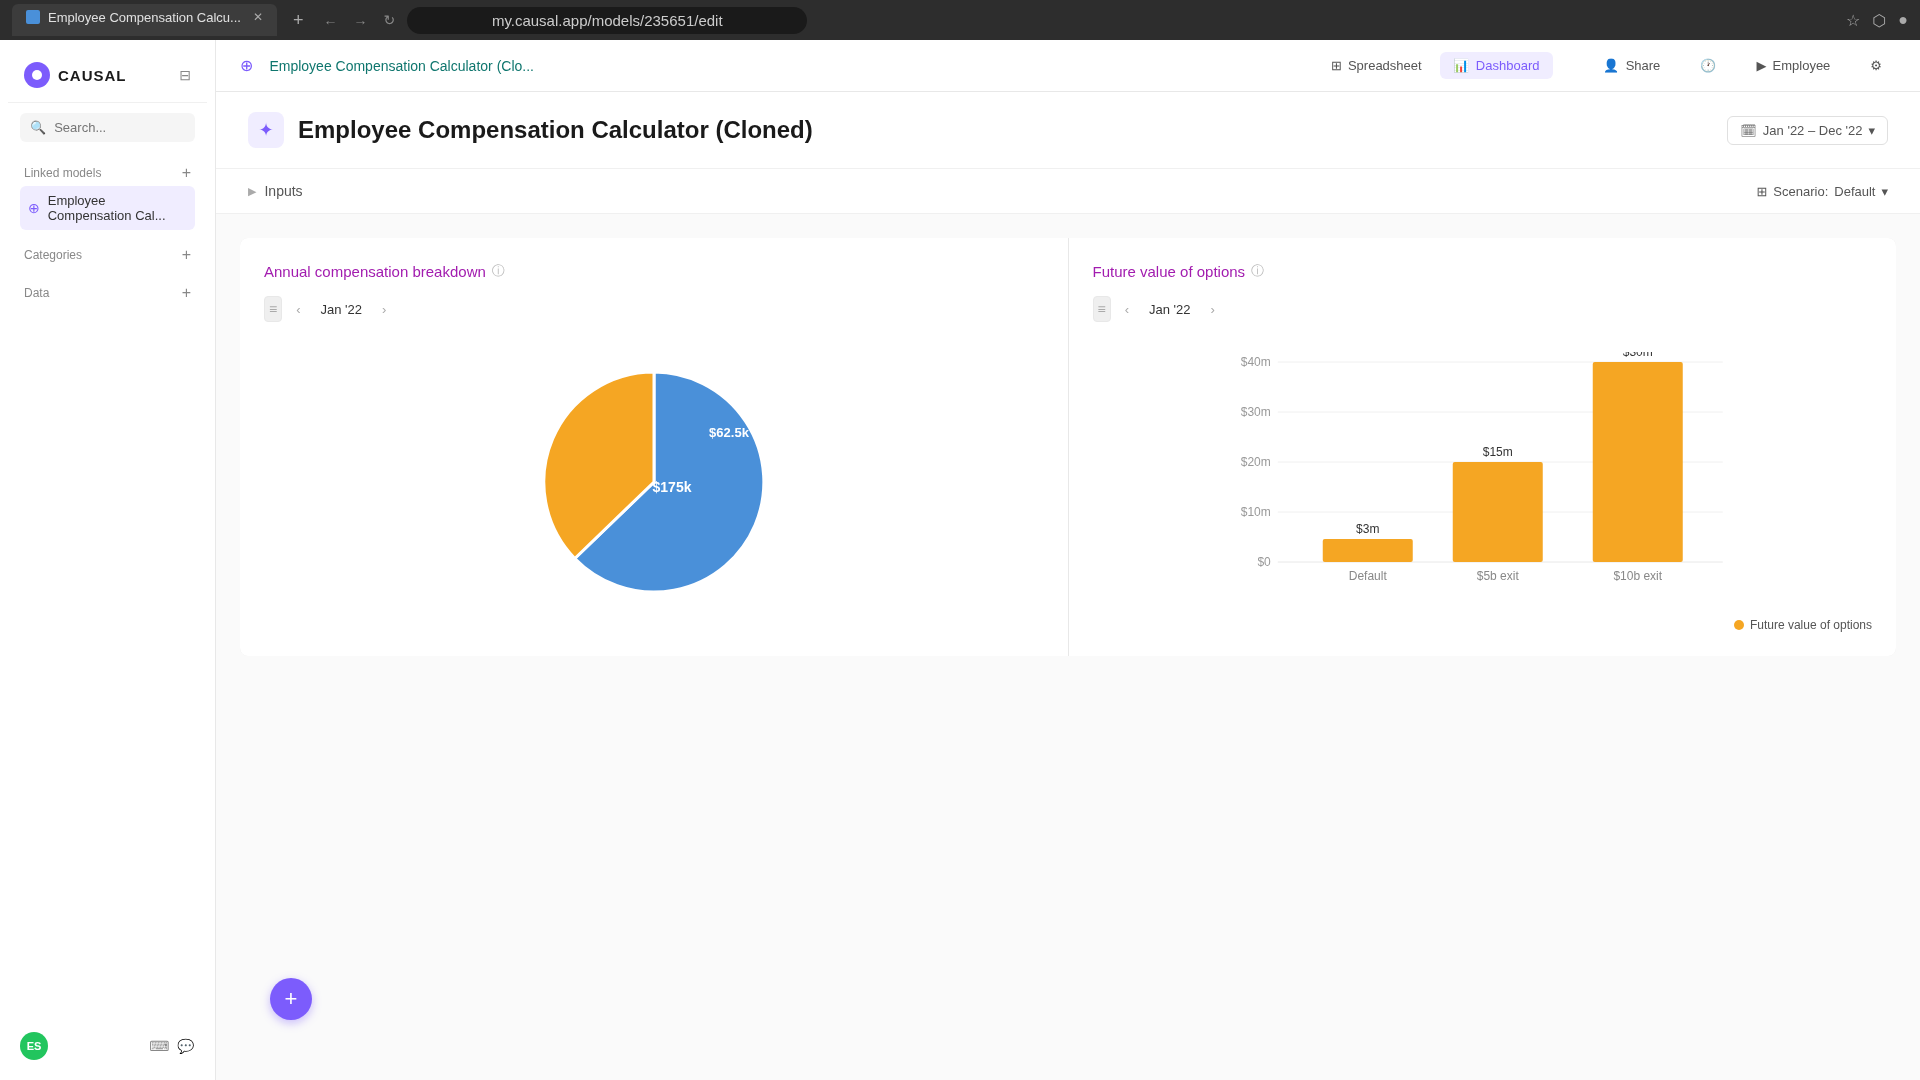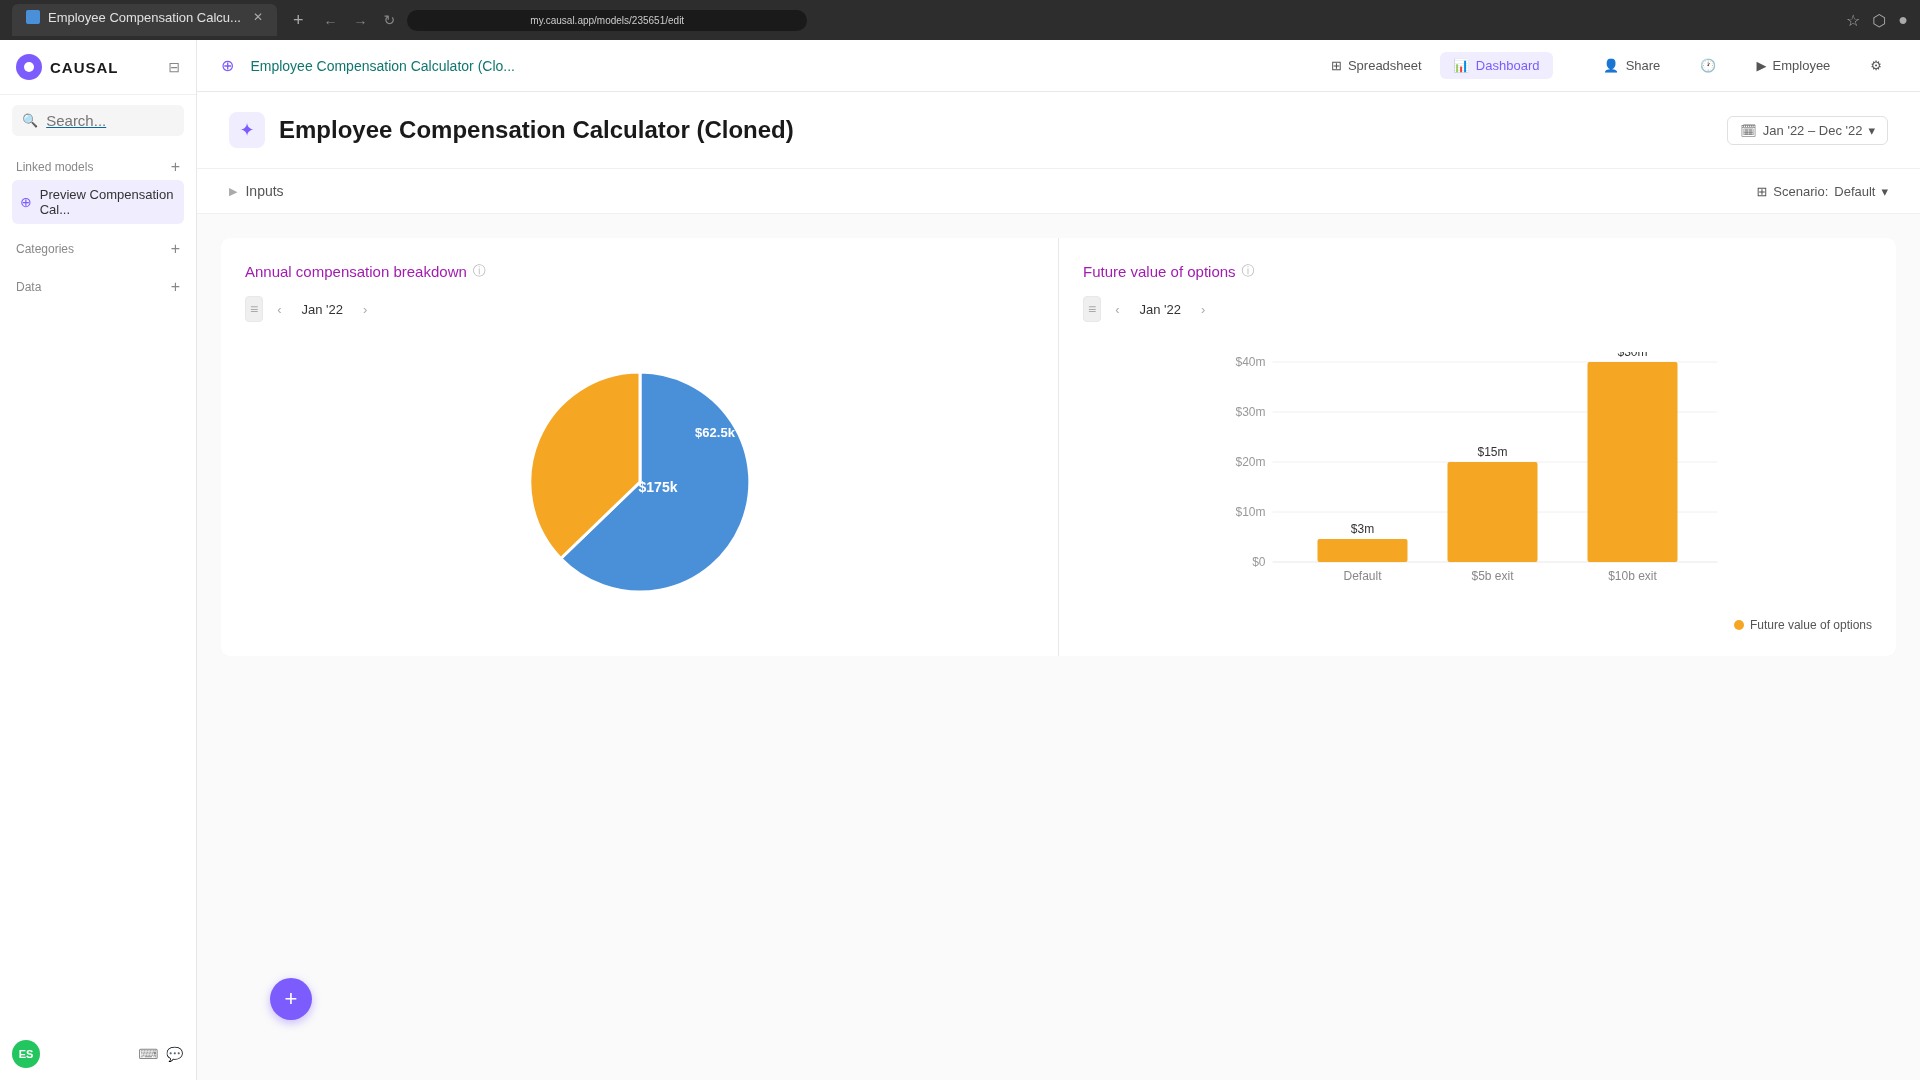--- a/index.html
+++ b/index.html
@@ -6,38 +6,38 @@
     body { font-family: -apple-system, BlinkMacSystemFont, 'Segoe UI', sans-serif; background: #f5f5f5; width: 1920px; height: 1080px; overflow: hidden; display: flex; flex-direction: column; }
 
     
     .browser-chrome { background: #2d2d2d; height: 40px; display: flex; align-items: center; padding: 0 12px; gap: 8px; }
     .browser-tab { background: #3c3c3c; border-radius: 6px 6px 0 0; padding: 6px 14px; display: flex; align-items: flex-start; gap: 8px; color: #e0e0e0; font-size: 13px; height: 32px; }
     .tab-favicon { width: 14px; height: 14px; background: #4a90d9; border-radius: 2px; }
     .tab-close { color: #aaa; cursor: pointer; font-size: 12px; margin-left: 4px; }
     .new-tab { color: #aaa; font-size: 18px; cursor: pointer; padding: 2px 8px; }
     .browser-nav { display: flex; align-items: center; gap: 8px; }
     .nav-btn { color: #888; cursor: pointer; font-size: 14px; padding: 4px; }
-    .address-bar { background: #1a1a1a; border-radius: 20px; padding: 5px 16px; color: #ccc; font-size: 10px; flex: 0 0 400px; text-align: center; }
+    .address-bar { background: #1a1a1a; border-radius: 20px; padding: 5px 16px; color: #ccc; font-size: 15px; flex: 0 0 400px; text-align: center; }
     .browser-actions { margin-left: auto; display: flex; gap: 12px; color: #aaa; font-size: 16px; }
 
     
     .app { display: flex; flex: 1; overflow: hidden; }
 
     
-    .sidebar { width: 197px; background: #fff; border-right: 1px solid #e8e8e8; display: flex; flex-direction: column; padding: 0; }
+    .sidebar { width: 216px; background: #fff; border-right: 1px solid #e8e8e8; display: flex; flex-direction: column; padding: 8px; }
     .sidebar-header { padding: 14px 16px; display: flex; align-items: center; justify-content: space-between; border-bottom: 1px solid #f0f0f0; }
     .logo-area { display: flex; align-items: center; gap: 8px; }
     .logo-circle { width: 26px; height: 26px; background: #7c5cfc; border-radius: 50%; display: flex; align-items: center; justify-content: center; }
     .logo-inner { width: 10px; height: 10px; background: white; border-radius: 50%; }
     .logo-text { font-weight: 700; font-size: 15px; color: #1a1a1a; letter-spacing: 1px; }
     .sidebar-icon-btn { color: #888; cursor: pointer; font-size: 14px; }
 
     .search-box { margin: 10px 12px; background: #f5f5f5; border-radius: 6px; display: flex; align-items: center; padding: 7px 10px; gap: 8px; }
     .search-icon-small { color: #aaa; font-size: 13px; }
-    .search-input { border: none; background: transparent; font-size: 15px; color: #0369a1; flex: 1; outline: none; text-decoration: underline; }
+    .search-input { border: none; background: transparent; font-size: 13px; color: #c2410c; flex: 1; outline: none; }
     .search-shortcut { color: #bbb; font-size: 11px; }
 
     .sidebar-section { padding: 8px 12px 4px; }
     .sidebar-section-header { display: flex; align-items: center; justify-content: space-between; color: #888; font-size: 12px; font-weight: 500; padding: 4px 4px; }
     .sidebar-add { color: #888; cursor: pointer; font-size: 16px; }
     .sidebar-item { display: flex; align-items: center; gap: 8px; padding: 7px 8px; border-radius: 6px; cursor: pointer; }
     .sidebar-item:hover, .sidebar-item.active { background: #f0edff; }
     .sidebar-item-icon { color: #7c5cfc; font-size: 14px; }
     .sidebar-item-text { font-size: 13px; color: #333; }
 
@@ -135,21 +135,21 @@
       <span class="search-shortcut">Ctrl+K</span>
     </div>
 
     <div class="sidebar-section">
       <div class="sidebar-section-header">
         <span>Linked models</span>
         <span class="sidebar-add">+</span>
       </div>
       <div class="sidebar-item active">
         <span class="sidebar-item-icon">⊕</span>
-        <span class="sidebar-item-text">Preview Compensation Cal...</span>
+        <span class="sidebar-item-text">Employee Compensation Cal...</span>
       </div>
     </div>
 
     <div class="sidebar-section">
       <div class="sidebar-section-header">
         <span>Categories</span>
         <span class="sidebar-add">+</span>
       </div>
     </div>
 

